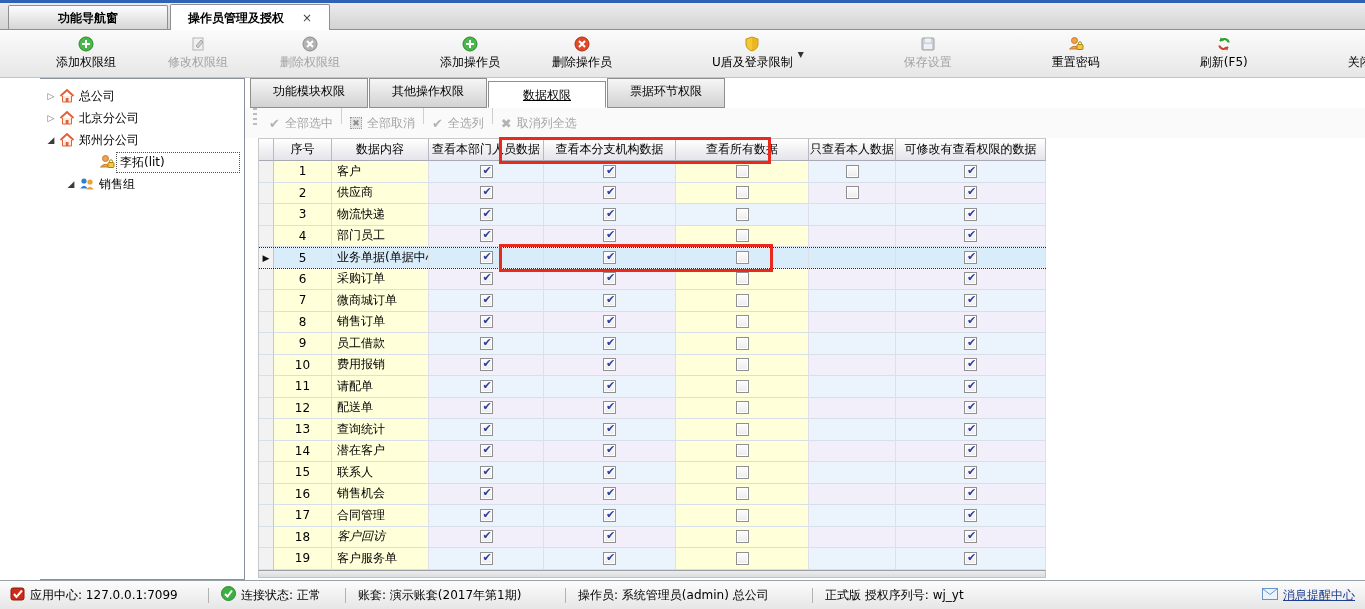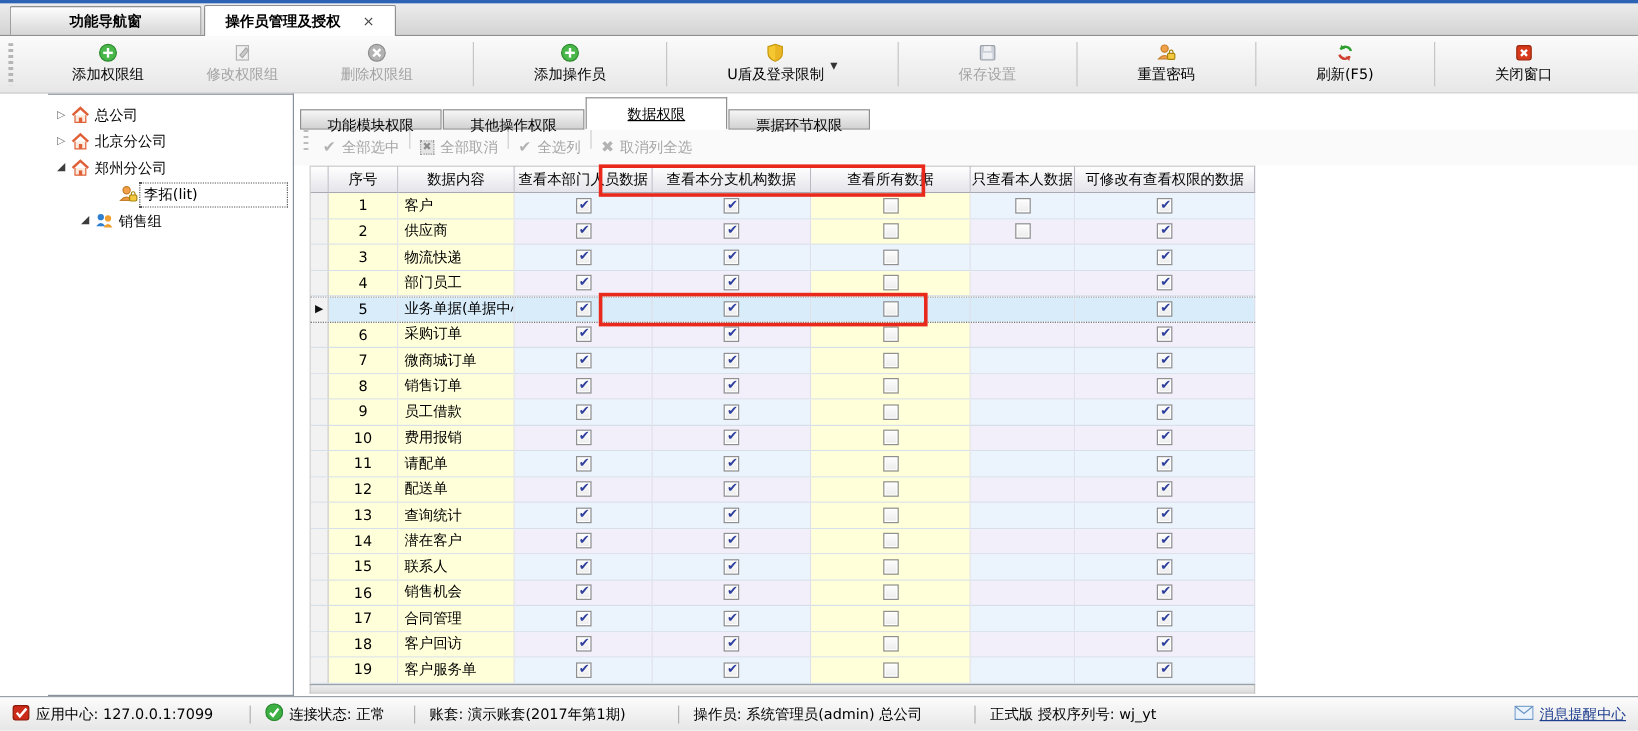--- a/index.html
+++ b/index.html
@@ -48,21 +48,21 @@
   .twisty.collapsed::before { content:"▷"; }
   .twisty.expanded::before { content:"◢"; color:#3c3c3c; }
   .ticon { width:18px; flex:0 0 18px; display:flex; justify-content:center; }
   .tlabel { padding:1px 3px; }
   .tree-item.selected .tlabel { border:1px dotted #555; background:#fff; flex:1; margin-right:4px; }
 
   .main { flex:1; background:#fff; position:relative; }
 
   .perm-tabs { display:flex; padding:4px 0 0 5px; height:30px; align-items:flex-end; }
   .ptab {
-    min-width:118px; text-align:center; height:17px; line-height:24px; padding:0 8px;
+    min-width:118px; text-align:center; height:30px; line-height:24px; padding:0 8px;
     background:linear-gradient(#f6f6f6,#d2d2d2); border:1px solid #8f8f8f; margin-right:1px;
   }
   .ptab.active { background:#fff; height:27px; line-height:26px; border-bottom-color:#fff; z-index:2; position:relative;text-decoration:underline; }
 
   .action-bar { height:30px; display:flex; background:#fafafa; padding-left:4px; }
   .ab-grip { width:4px; height:20px;
     background:repeating-linear-gradient(to bottom,#bdbdbd 0 2px,transparent 2px 5px); margin:0 4px; }
   .ab-item { display:flex; align-items:center; gap:5px; padding:0 8px; color:#a5a5a5; }
   .ab-sep { width:1px; height:16px; background:#cfcfcf; }
   .ab-ic { color:#b3b3b3; font-size:13px; line-height:13px; }
@@ -180,20 +180,31 @@
   <div class="tb-btn">
     <div class="tb-inner">
       <span>
           <svg width="16" height="16">
             <circle cx="8" cy="8" r="7" fill="#49b749" stroke="#2c8a2c"></circle>
             <rect x="7" y="4" width="2" height="8" fill="#fff"></rect>
             <rect x="4" y="7" width="8" height="2" fill="#fff"></rect>
           </svg>
         </span>
       <span class="lbl">添加操作员</span>
+    </div>
+  </div>
+  <div class="tb-btn">
+    <div class="tb-inner">
+      <span>
+          <svg width="16" height="16">
+            <circle cx="8" cy="8" r="7" fill="#e04a27" stroke="#aa3015"></circle>
+            <path d="M5 5 L11 11 M11 5 L5 11" stroke="#fff" stroke-width="2"></path>
+          </svg>
+        </span>
+      <span class="lbl">删除操作员</span>
     </div>
   </div>
 
   <div class="tb-sep"></div>
 
   <div class="tb-btn">
     <div class="tb-inner">
       <span>
           <svg width="16" height="16">
             <path d="M8 1 L14 3 V8 Q14 13 8 15 Q2 13 2 8 V3 Z" fill="#f5c832" stroke="#c3960e"></path>
@@ -676,21 +687,21 @@
             <span class="cb"></span>
           </div>
           <div class="td blue" style="width: 87px;"></div>
           <div class="td blue" style="width: 150px;">
             <span class="cb checked"></span>
           </div>
         </div>
         <div class="g-row">
           <div class="td ind" style="width: 15px;"></div>
           <div class="td yellow" style="width: 58px;">18</div>
-          <div class="td name yellow" style="width: 97px;">客户回访</div>
+          <div class="td name yellow" style="width: 97px; font-style: italic;">客户回访</div>
           <div class="td lav" style="width: 115px;">
             <span class="cb checked"></span>
           </div>
           <div class="td lav" style="width: 132px;">
             <span class="cb checked"></span>
           </div>
           <div class="td yellow" style="width: 133px;">
             <span class="cb"></span>
           </div>
           <div class="td lav" style="width: 87px;"></div>

